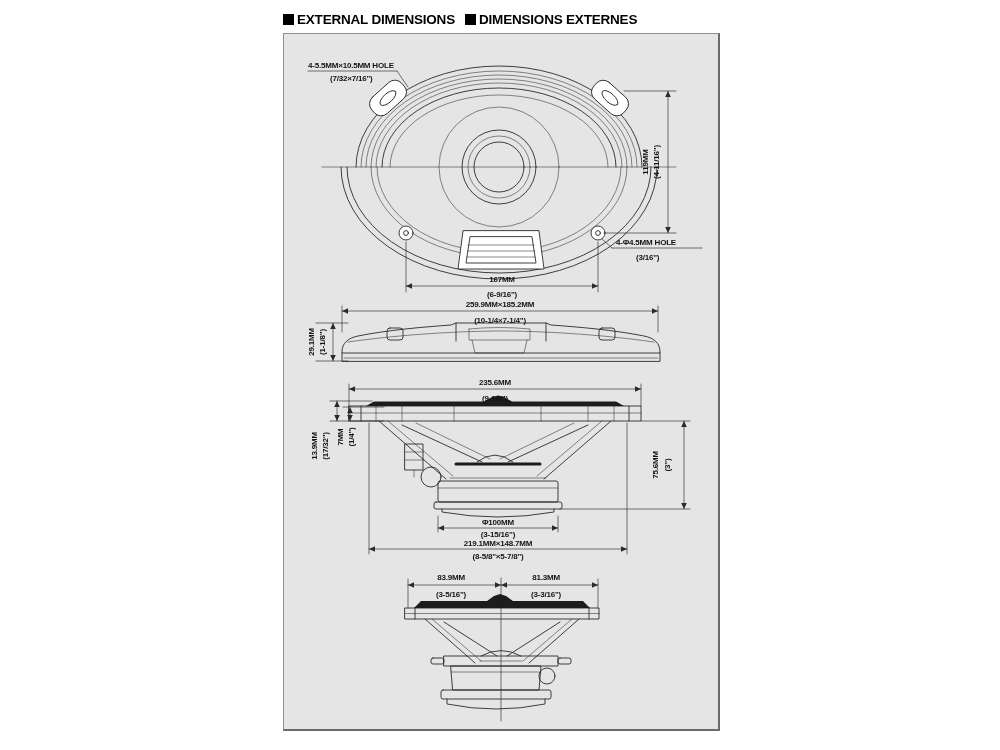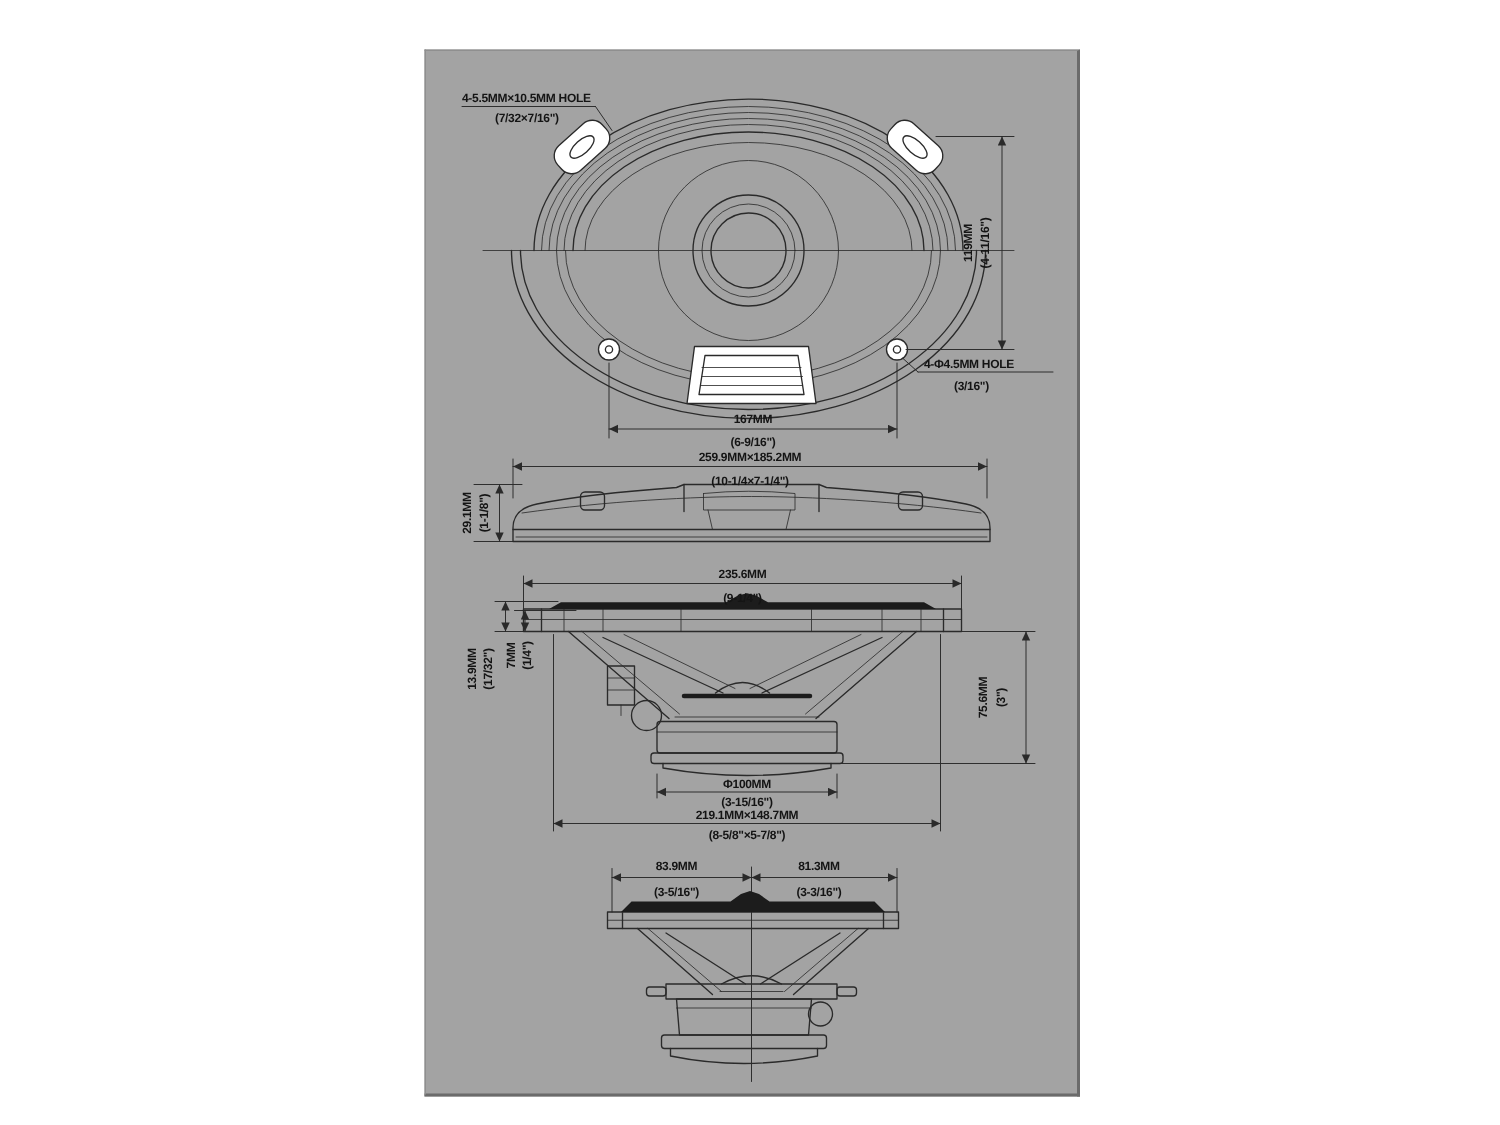--- a/index.html
+++ b/index.html
@@ -1,38 +1,44 @@
 <!DOCTYPE html>
 <html><head>
 <meta charset="utf-8">
 <style>
   html,body{margin:0;padding:0}
   body{width:1000px;height:750px;background:#fff;font-family:"Liberation Sans",sans-serif}
   .page{position:relative;width:1000px;height:750px;background:#fff;overflow:hidden}
   .title-row{position:absolute;left:283px;top:12px;display:flex;align-items:center;font-weight:bold;font-size:13.5px;color:#000;white-space:nowrap;letter-spacing:-0.2px}
   .sq{width:11px;height:11px;background:#000;display:inline-block;margin-right:3px;flex:0 0 auto}
   .sq2{margin-left:10px}
-  .frame{position:absolute;left:283px;top:33px;width:434px;height:695px;background:#a3a3a3;border:1px solid #8f8f8f;border-right:2px solid #6b6b6b;border-bottom:2px solid #6b6b6b}
+  .frame{position:absolute;left:283px;top:33px;width:434px;height:695px;background:#e5e5e5;border:1px solid #8f8f8f;border-right:2px solid #6b6b6b;border-bottom:2px solid #6b6b6b}
   .v{position:absolute;overflow:visible}
   .v1{left:0;top:7px}.v2{left:0;top:262px}.v3{left:0;top:342px}.v4{left:0;top:532px}
   svg path,svg line,svg rect,svg circle,svg ellipse{fill:none;stroke:#2a2a2a;stroke-width:.9;stroke-linejoin:round;stroke-linecap:round}
   svg .thin{stroke-width:.55}
   svg .dim line{stroke-width:.65}
   svg .wf{fill:#fff}
   svg .bf{fill:#1c1c1c;stroke:none}
   svg .arr{fill:#2a2a2a;stroke:none}
   svg .gk{stroke:#1c1c1c;stroke-width:3}
   svg text{font:bold 8px "Liberation Sans",sans-serif;fill:#141414;letter-spacing:-0.2px;stroke:none}
   svg .mid{text-anchor:middle}
 </style>
 </head>
 <body>
 
 <div class="page">
 
+  <div class="title-row">
+    <span class="sq"></span>
+    <span>EXTERNAL DIMENSIONS</span>
+    <span class="sq sq2"></span>
+    <span>DIMENSIONS EXTERNES</span>
+  </div>
 
   <div class="frame">
 
     <svg class="v v1" width="434" height="260" viewBox="0 0 434 260">
       <defs>
         <marker id="m1" markerWidth="9" markerHeight="8" refX="6.5" refY="3" orient="auto-start-reverse" markerUnits="userSpaceOnUse">
           <path class="arr" d="M0.5,0.2 L6.5,3 L0.5,5.8 Z"></path>
         </marker>
         <pattern id="mesh1" width="9" height="9" patternUnits="userSpaceOnUse">
           <circle cx="2.6" cy="2.6" r="2" class="thin"></circle>

